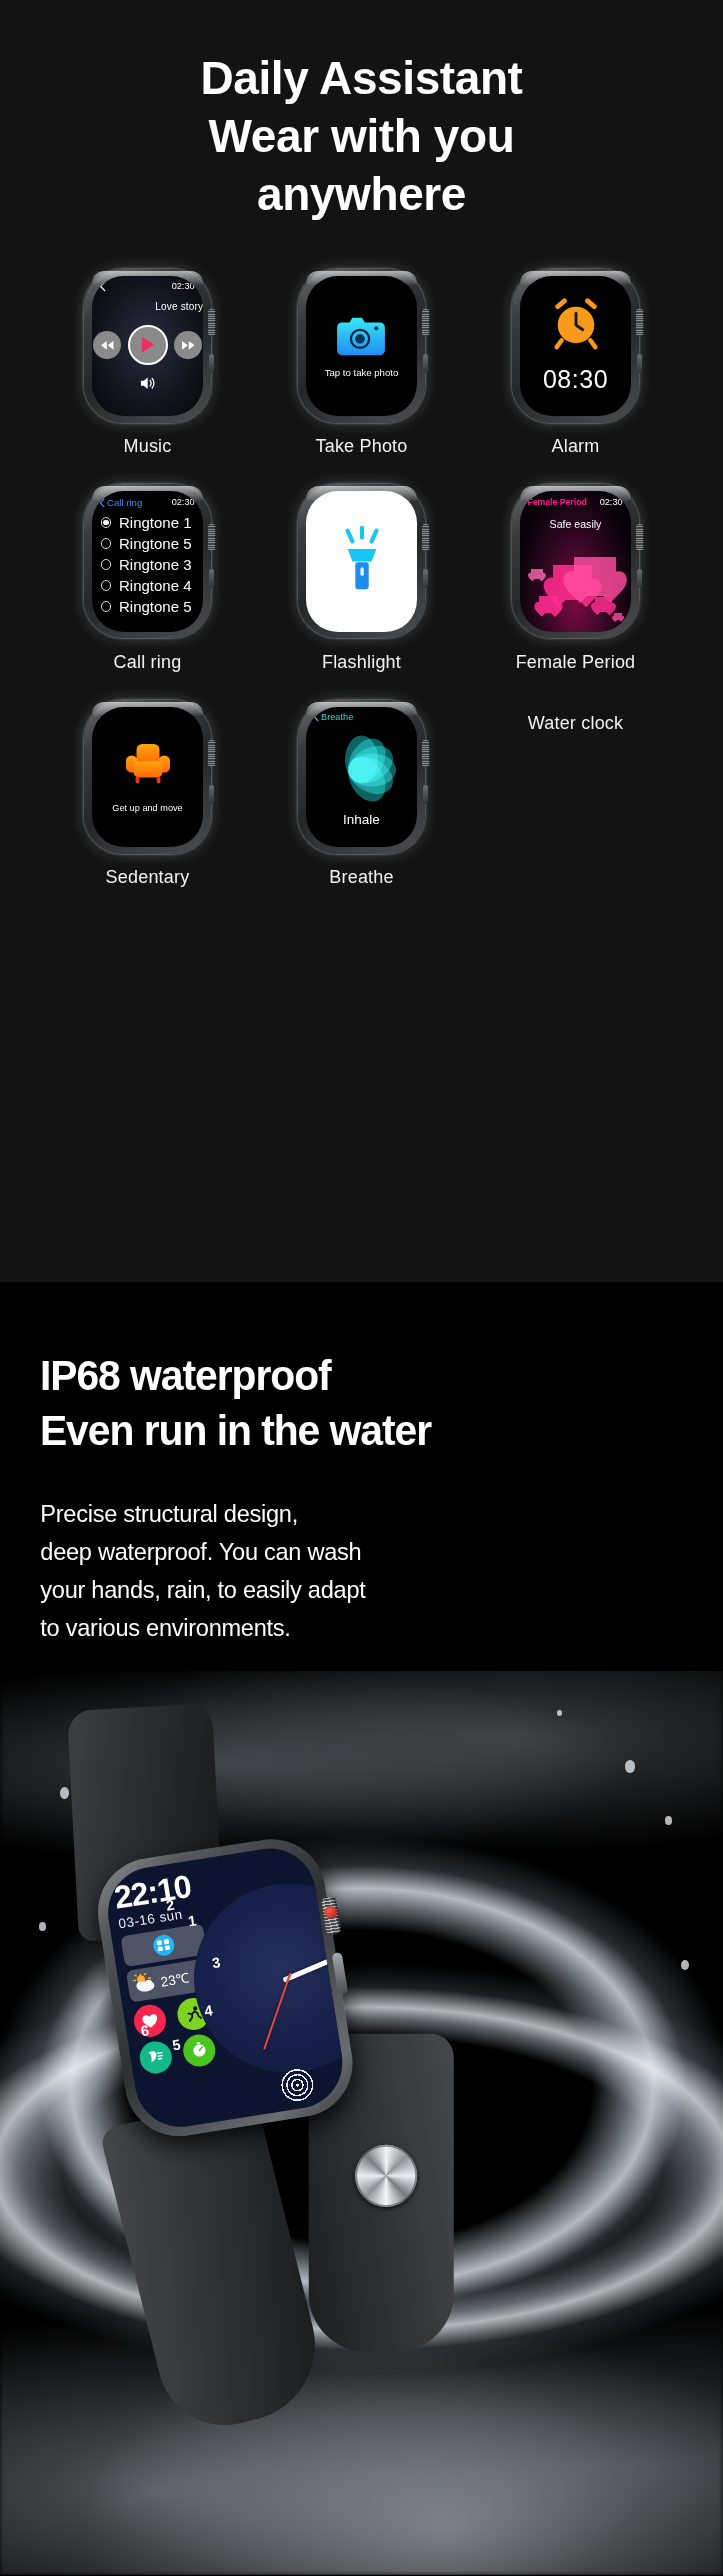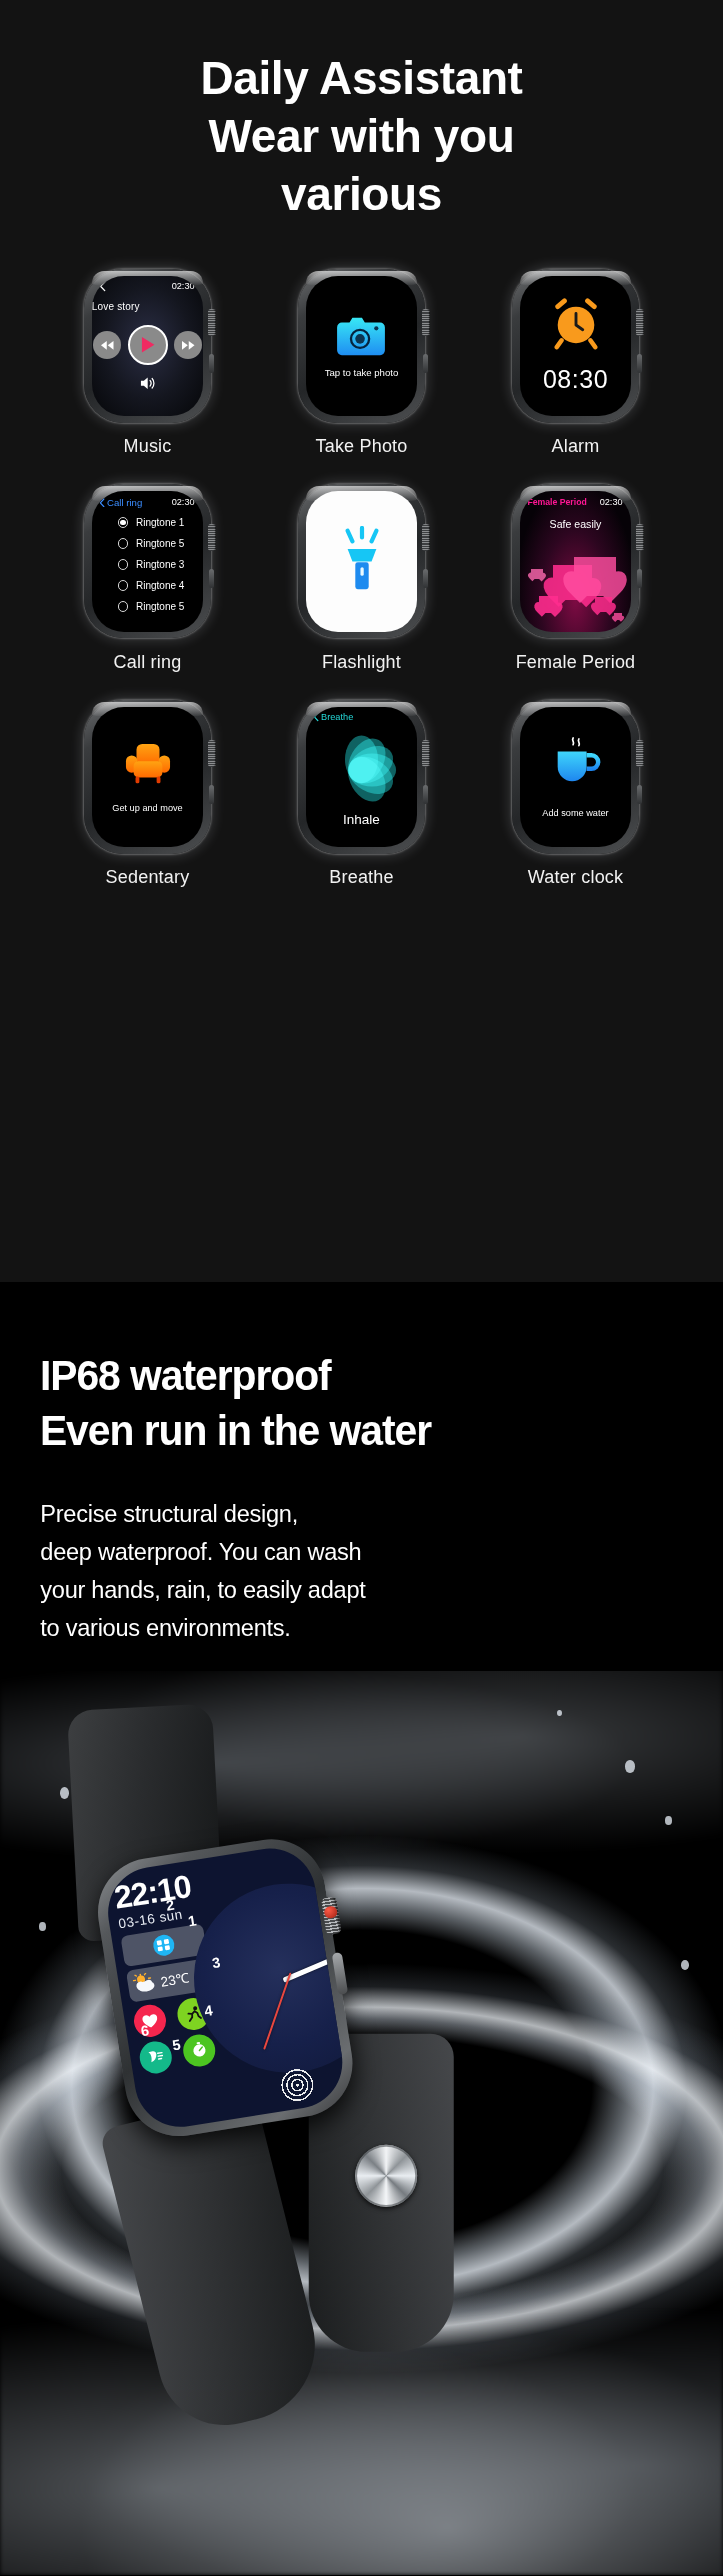--- a/index.html
+++ b/index.html
@@ -92,21 +92,21 @@
     color:#f2f2f2;
     font-size:18px;
     text-align:center;
     letter-spacing:0.2px;
   }
 
   
   .sc-music{
     background:radial-gradient(ellipse at 50% 48%,#2b2e45 0%,#14161f 55%,#050608 100%);
   }
-  .track{ text-align:left; color:#fff; font-size:10px; margin-top:8.7px; letter-spacing:0.2px;}
+  .track{ text-align:right; color:#fff; font-size:10px; margin-top:8.7px; letter-spacing:0.2px;}
   .ctrls{ display:flex; align-items:center; justify-content:center; gap:6.7px; margin-top:13.5px; }
   .cbtn{
     width:28px; height:28px; border-radius:50%;
     background:#8a8a8a;
     display:flex; align-items:center; justify-content:center;
   }
   .cbtn svg{ display:block; }
   .playbtn{
     width:40px; height:40px; border-radius:50%;
     background:#8a8a8a; border:2.1px solid #fff;
@@ -122,22 +122,22 @@
   
   .sc-alarm{ align-items:center; justify-content:center; gap:10.6px; }
   .alarm-time{ color:#fff; font-size:25px; font-weight:400; letter-spacing:0.5px; }
 
   
   .sc-ring .sbar{ padding-top:6.7px; }
   .sc-ring .sbar-left{ color:#3b8dff; font-size:9.6px; }
   .ring-list{ margin-top:4.8px; display:flex; flex-direction:column; }
   .ring-item{
     display:flex; align-items:center; gap:7.7px;
-    padding:0 0 0 26px; height:21px;
-    color:#fff; font-size:10px;
+    padding:0 0 0 9px; height:21px;
+    color:#fff; font-size:15px;
   }
   .radio{
     width:10.6px; height:10.6px; border-radius:50%;
     border:1.3px solid #d8d8d8; flex:none;
     display:flex; align-items:center; justify-content:center;
   }
   .radio.on::after{ content:""; width:5.3px; height:5.3px; border-radius:50%; background:#fff; }
 
   
   .sc-flash{ background:#fdfdfd; align-items:center; justify-content:center; }
@@ -360,21 +360,21 @@
   }
 </style>
 </head>
 <body>
 
 <section class="sec-assistant">
 
   <h1 class="head-title">
     <span>Daily Assistant</span><br>
     <span>Wear with you</span><br>
-    <span>various</span>
+    <span>anywhere</span>
   </h1>
 
   <div class="grid">
 
     <div class="row">
 
       <div class="cell">
         <div class="watch">
           <span class="crown"></span>
           <span class="sidebtn"></span>
@@ -603,40 +603,20 @@
                 <span class="petal" style="transform:rotate(150deg) translateY(-10.6px)"></span>
               </div>
               <span class="breathe-word">Inhale</span>
             </div>
           </div>
         </div>
         <div class="caption">Breathe</div>
       </div>
 
       <div class="cell">
-        <div class="watch">
-          <span class="crown"></span>
-          <span class="sidebtn"></span>
-          <div class="screen sc-water">
-            <span>
-              <svg width="54" height="54" viewBox="0 0 56 56">
-                <defs>
-                    <linearGradient id="mugg" x1="0" y1="0" x2="0" y2="1">
-                  <stop offset="0" stop-color="#3fd6fb"></stop>
-                      <stop offset="1" stop-color="#1e86ef"></stop>
-                </linearGradient>
-                  </defs>
-                <path d="M25 2c-2 3 2 4 0 7M31 3c-2 3 2 4 0 7" fill="none" stroke="#fff" stroke-width="1.8" stroke-linecap="round"></path>
-                <path d="M9 16h30v16a15 15 0 0 1-30 0z" fill="url(#mugg)"></path>
-                <path d="M39 20h5a7 7 0 0 1 0 14h-5" fill="none" stroke="url(#mugg)" stroke-width="4.6"></path>
-              </svg>
-            </span>
-            <span class="water-label">Add some water</span>
-          </div>
-        </div>
         <div class="caption">Water clock</div>
       </div>
     </div>
 
   </div>
 </section>
 
 <section class="sec-water">
 
   <h2 class="ip-title">

